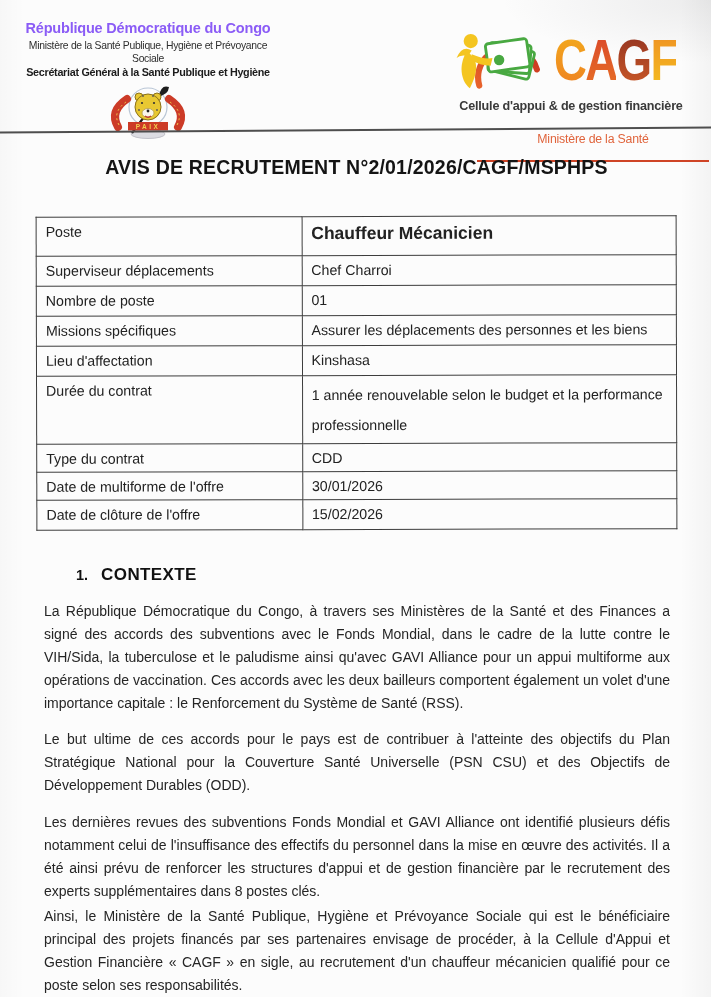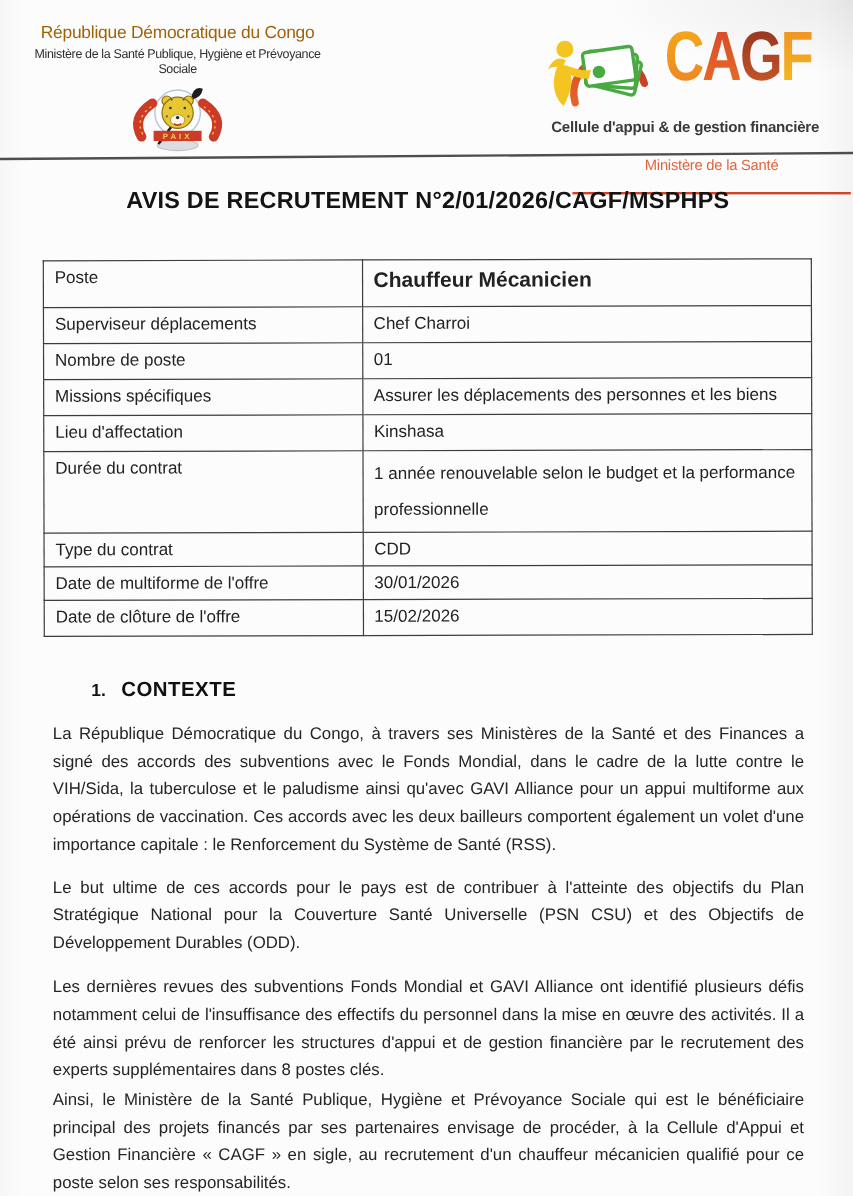--- a/index.html
+++ b/index.html
@@ -16,30 +16,30 @@
     background:
       radial-gradient(ellipse 300px 90px at 100% 0%, rgba(90,90,95,0.10), transparent 70%),
       linear-gradient(90deg, rgba(0,0,0,0.02), transparent 25px, transparent 680px, rgba(0,0,0,0.035));
   }
 
   
   .gov-block{
     position:absolute; left:16px; top:19px; width:264px;
     text-align:center; line-height:1.25;
   }
-  .gov-country{ font-size:14.5px; font-weight:normal; color:#a16207; letter-spacing:-0.2px; }
+  .gov-country{ font-size:14.5px; font-weight:bold; color:#8b5cf6; letter-spacing:-0.2px; }
   .gov-ministry{ font-size:10.6px; color:#2e2e2e; letter-spacing:-0.3px; margin-top:2px; transform:scaleX(0.98); }
   .gov-secretariat{ font-size:10.8px; font-weight:bold; color:#1c1c1c; letter-spacing:-0.3px; }
   .emblem{ display:block; margin:3px auto 0; }
 
   
   .cagf-block{
     position:absolute; right:2px; top:22px; width:276px; text-align:center;
   }
-  .logo-row{ display:flex; align-items:flex-start; justify-content:center; gap:1px; height:76px; }
+  .logo-row{ display:flex; align-items:center; justify-content:center; gap:1px; height:76px; }
   .cagf-text{
     display:inline-block; font-weight:800; font-size:52px; line-height:1;
     letter-spacing:-2px; transform:scale(0.88,1.12); transform-origin:left center;
     white-space:nowrap;
   }
   .cagf-text span{ -webkit-background-clip:text; background-clip:text; color:transparent; }
   .l-c{ background-image:linear-gradient(180deg,#f3ae1c,#ee7e23); }
   .l-a{ background-image:linear-gradient(180deg,#d8432a,#e87326); }
   .l-g{ background-image:linear-gradient(180deg,#8e3020,#cf5c28); }
   .l-f{ background-image:linear-gradient(180deg,#ee8d24,#f5c11e); }
@@ -90,20 +90,21 @@
   .body-text p.p4{ margin-top:2px; }
 </style>
 </head>
 <body>
 
 <div class="page">
 
   <div class="gov-block">
     <div class="gov-country">République Démocratique du Congo</div>
     <div class="gov-ministry">Ministère de la Santé Publique, Hygiène et Prévoyance Sociale</div>
+    <div class="gov-secretariat">Secrétariat Général à la Santé Publique et Hygiène</div>
     <svg class="emblem" width="102" height="58" viewBox="0 0 102 58">
       <circle cx="51" cy="25" r="19" fill="none" stroke="#b9c6d6" stroke-width="1.2"></circle>
       <ellipse cx="51" cy="52" rx="17" ry="4.5" fill="#dcdce2" stroke="#c2c2ca" stroke-width="1"></ellipse>
       <path d="M21,45 Q12,29 30,17" fill="none" stroke="#cc3b27" stroke-width="8" stroke-linecap="round"></path>
       <path d="M81,45 Q90,29 72,17" fill="none" stroke="#cc3b27" stroke-width="8" stroke-linecap="round"></path>
       <path d="M22,43 Q15,30 29,20" fill="none" stroke="#f2cf4f" stroke-width="1" stroke-dasharray="2 3"></path>
       <path d="M80,43 Q87,30 73,20" fill="none" stroke="#f2cf4f" stroke-width="1" stroke-dasharray="2 3"></path>
       <line x1="35" y1="51" x2="65" y2="11" stroke="#1e1e1e" stroke-width="2.2"></line>
       <path d="M62,14 Q64,2 72,5 Q71,13 62,14 Z" fill="#1e1e1e"></path>
       <rect x="31" y="40" width="40" height="8.5" fill="#cc3b27"></rect>

